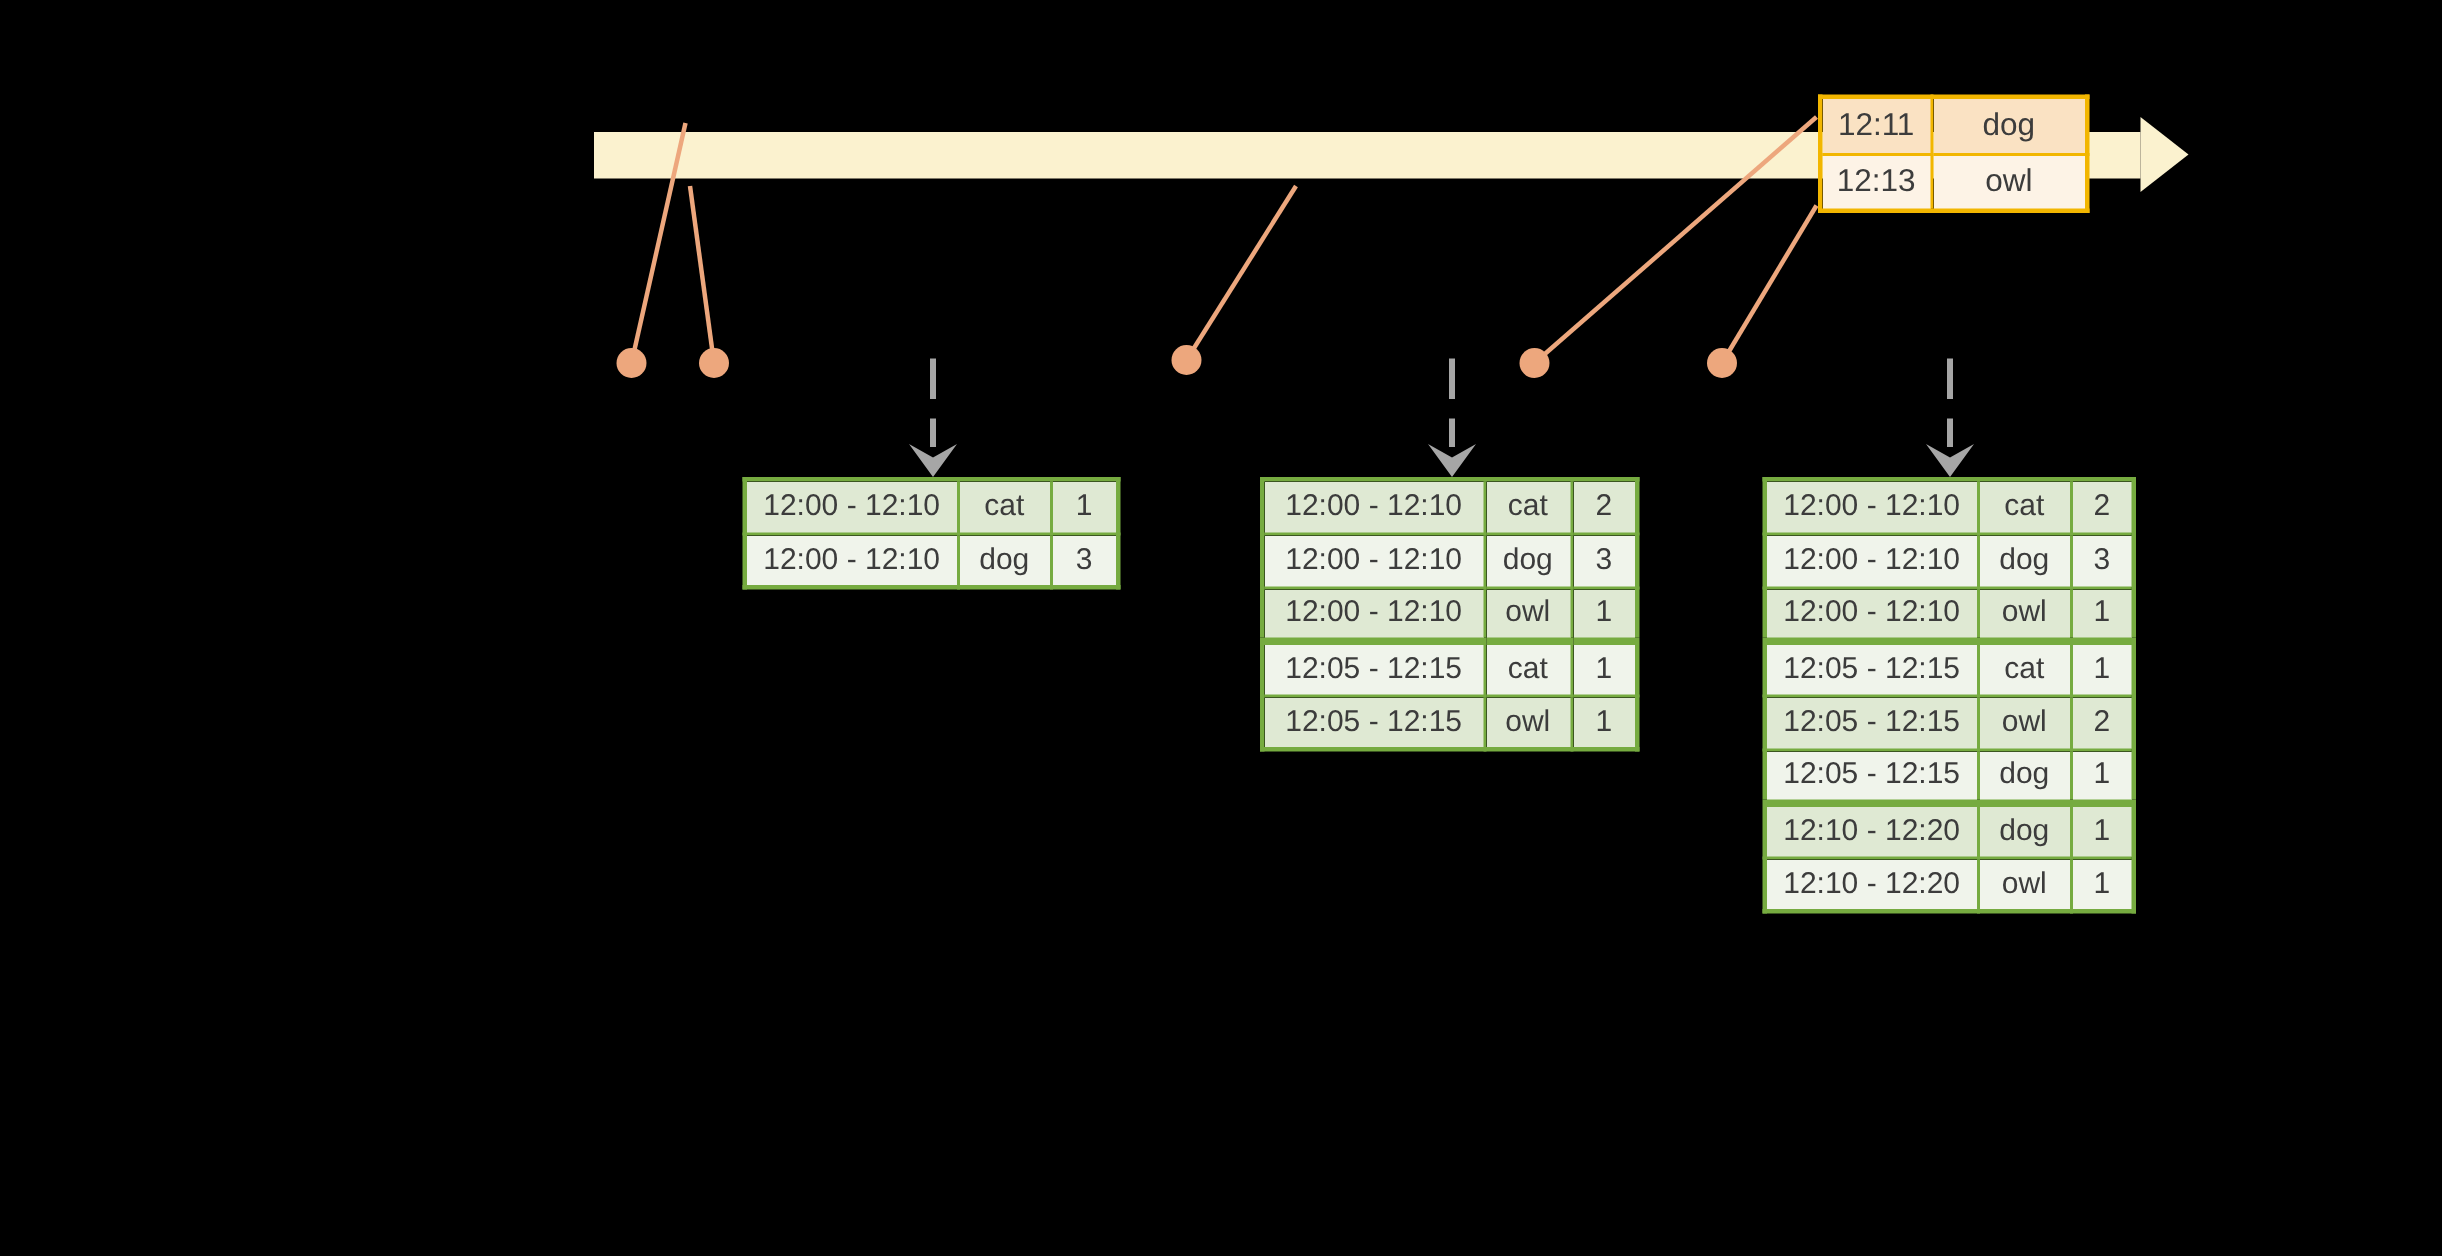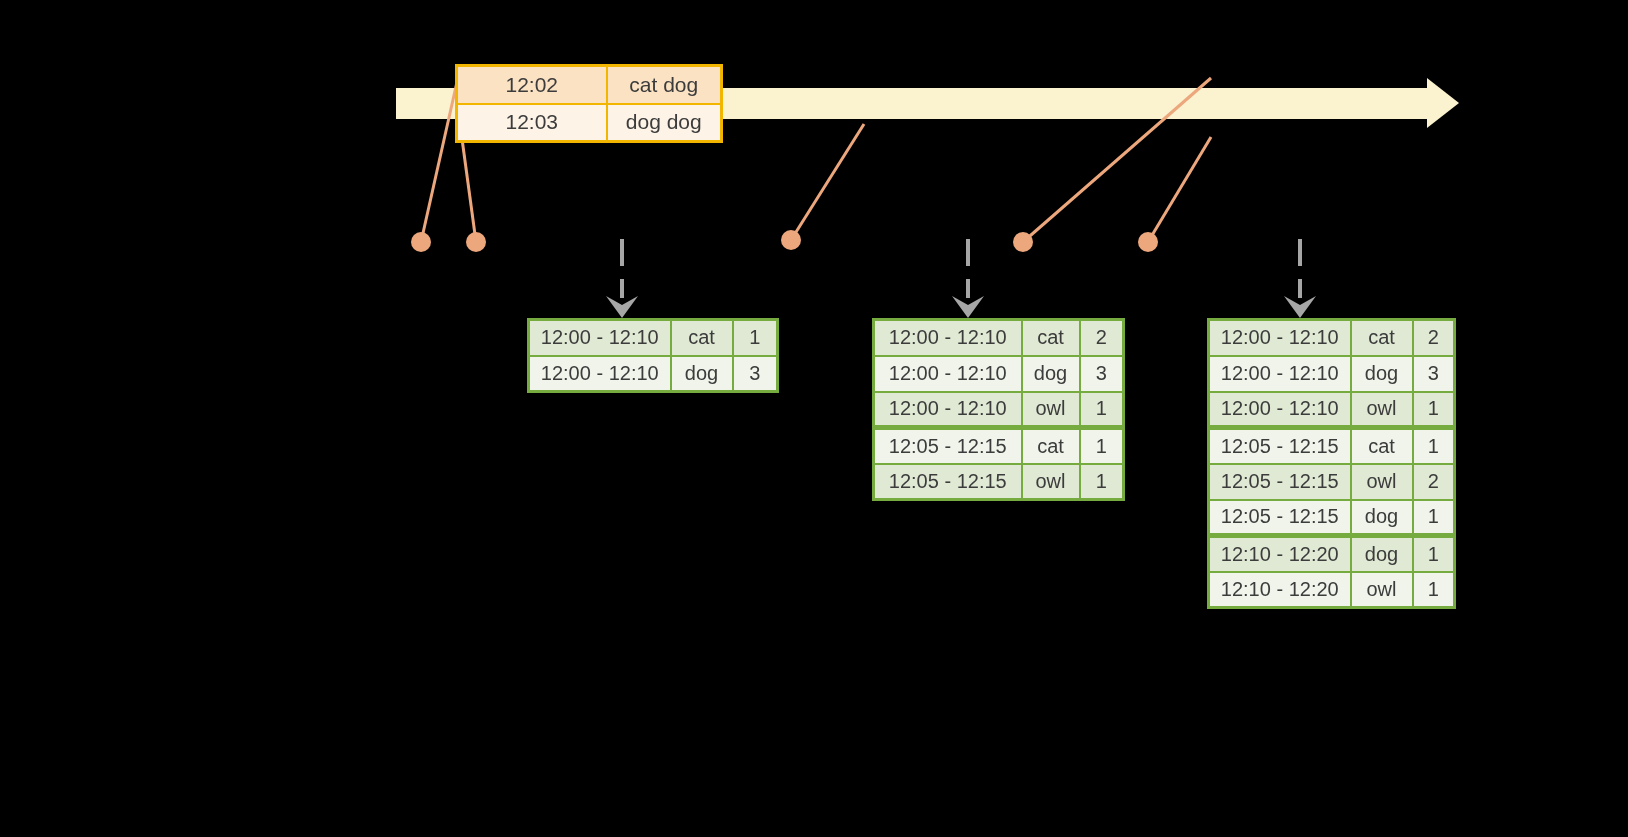--- a/index.html
+++ b/index.html
@@ -14,21 +14,21 @@
   .dot{fill:var(--connector,#eda77d);}
   .trig{stroke:var(--trigger-arrow,#a6a6a6);stroke-width:4;stroke-dasharray:27 13;fill:none;}
   .trighead{fill:var(--trigger-arrow,#a6a6a6);}
   table{border-collapse:collapse;table-layout:fixed;position:absolute;z-index:3;}
   td{padding:0;text-align:center;vertical-align:middle;overflow:hidden;white-space:nowrap;}
   .evt{border:3px solid var(--event-border,#f2b600);}
   .evt td{border:2px solid var(--event-border,#f2b600);font-size:21px;}
   .evt tr{height:38px;}
   tr.rowdark td{background:var(--event-row-dark,#fae2c3);}
   tr.rowlight td{background:var(--event-row-light,#fdf3e6);}
-  .res{border:3px solid var(--result-border,#76ab40);margin-left:32px;}
+  .res{border:3px solid var(--result-border,#76ab40);}
   .res td{border:2px solid var(--result-border,#76ab40);font-size:20px;}
   .res tr{height:36px;}
   .res tr:nth-child(odd) td{background:var(--result-row-dark,#dfe9d3);}
   .res tr:nth-child(even) td{background:var(--result-row-light,#f0f4eb);}
   .res tr.gsep td{border-bottom-width:5px;}
 </style>
 </head>
 <body>
 
 <div class="canvas">
@@ -51,44 +51,36 @@
     <circle class="dot" cx="1148" cy="242" r="10"></circle>
 
     <line class="trig" x1="622" y1="239" x2="622" y2="298"></line>
     <polygon class="trighead" points="606,296 622,318 638,296 622,305"></polygon>
     <line class="trig" x1="968" y1="239" x2="968" y2="298"></line>
     <polygon class="trighead" points="952,296 968,318 984,296 968,305"></polygon>
     <line class="trig" x1="1300" y1="239" x2="1300" y2="298"></line>
     <polygon class="trighead" points="1284,296 1300,318 1316,296 1300,305"></polygon>
   </svg>
 
-  <table class="evt" style="left:455px;top:64px;">
-    <colgroup>
-        <col style="width:150px">
-        <col style="width:115px">
-      </colgroup>
-    <tbody>
-        <tr class="rowdark">
-      <td>12:02</td>
-      <td>cat dog</td>
-    </tr>
-    <tr class="rowlight">
-      <td>12:03</td>
-      <td>dog dog</td>
-    </tr>
-  </tbody>
-    </table>
 
 
   <table class="evt" style="left:1212px;top:63px;">
     <colgroup>
         <col style="width:74px">
         <col style="width:104px">
       </colgroup>
     <tbody>
+        <tr class="rowdark">
+      <td>12:11</td>
+      <td>dog</td>
+    </tr>
+    <tr class="rowlight">
+      <td>12:13</td>
+      <td>owl</td>
+    </tr>
   </tbody>
     </table>
 
   <table class="res" style="left:495px;top:318px;">
     <colgroup>
         <col style="width:142px">
         <col style="width:62px">
         <col style="width:45px">
       </colgroup>
     <tbody>

